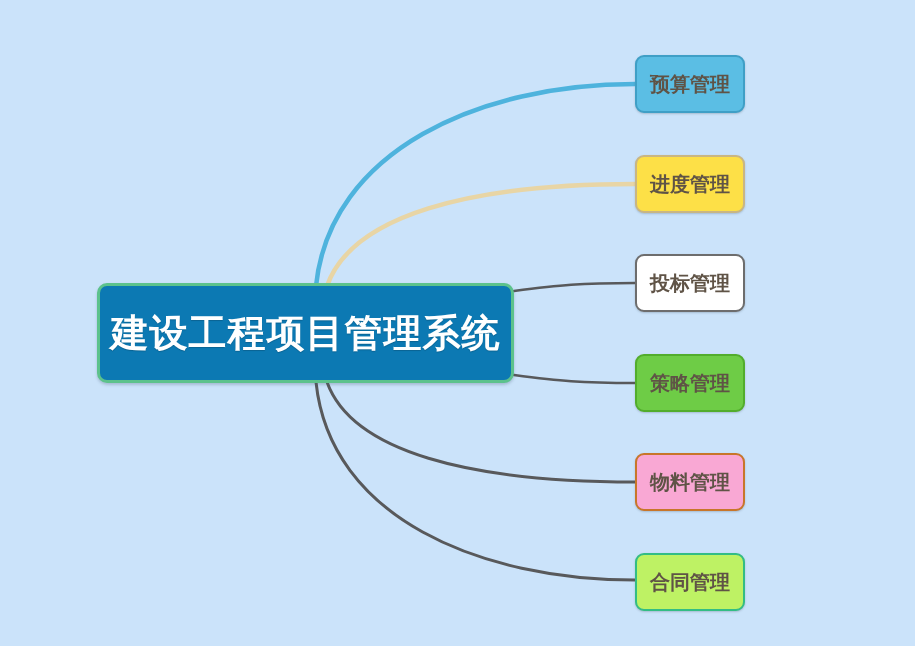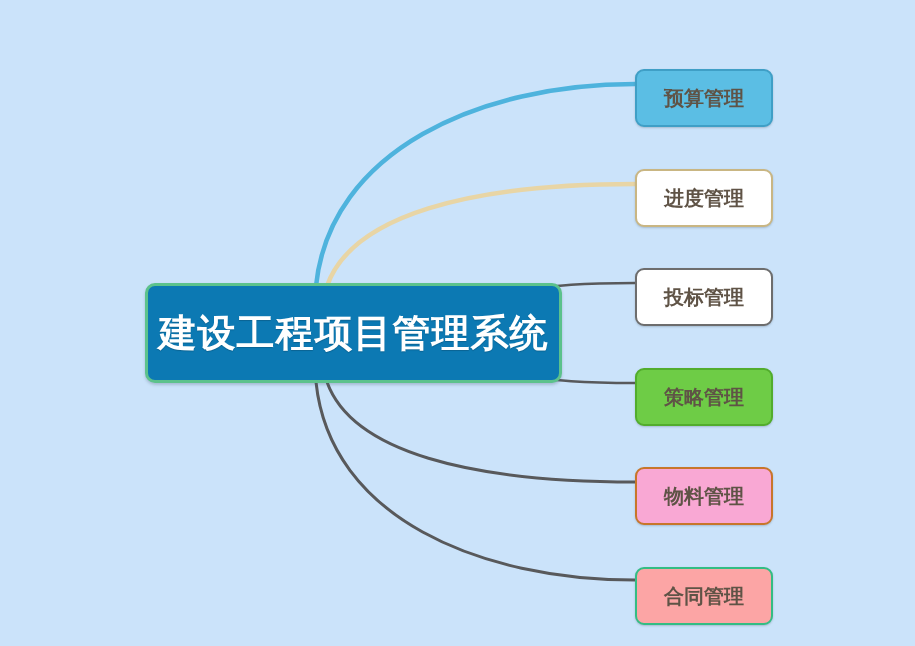--- a/index.html
+++ b/index.html
@@ -45,48 +45,46 @@
   #root-node {
     left: 97px;
     top: 283px;
     width: 417px;
     height: 100px;
     background: #0c79b3;
     border-color: #5cc28c;
     border-width: 3px;
     border-radius: 10px;
     box-shadow: 0 2px 3px rgba(70,90,110,0.28);
-    margin-left: 48px;
   }
   #root-node .node-label {
     color: #ffffff;
     font-size: 38px;
     font-weight: bold;
     letter-spacing: 1px;
     text-shadow: 0 1px 1px rgba(0,0,0,0.18);
   }
   
   .leaf {
     left: 635px;
-    width: 138px;
+    width: 110px;
     height: 58px;
     box-shadow: 0 1px 2px rgba(80,95,110,0.30);
-    margin-top: 14px;
   }
   .leaf .node-label {
     font-size: 20px;
     font-weight: bold;
     color: #5f5346;
   }
   #leaf-0 { top: 55px;  background: #5bbee4; border-color: #3f9fc6; }
-  #leaf-1 { top: 155px; background: #ffffff; border-color: #c9b683; }
+  #leaf-1 { top: 155px; background: #fde047; border-color: #c9b683; }
   #leaf-2 { top: 254px; background: #ffffff; border-color: #6d6d6d; }
   #leaf-3 { top: 354px; background: #6ecc46; border-color: #52ad2c; }
   #leaf-4 { top: 453px; background: #f9a8d4; border-color: #c8762a; }
-  #leaf-5 { top: 553px; background: #fca5a5; border-color: #33bd84; }
+  #leaf-5 { top: 553px; background: #bef264; border-color: #33bd84; }
 </style>
 </head>
 <body>
 
 <div id="canvas">
 
   <svg id="edges" viewBox="0 0 915 646" width="915" height="646" xmlns="http://www.w3.org/2000/svg">
 
     <path d="M 316 286 C 330 150 480 84 635 84" fill="none" stroke="#4eb3dd" stroke-width="4.5" stroke-linecap="round"></path>
 

